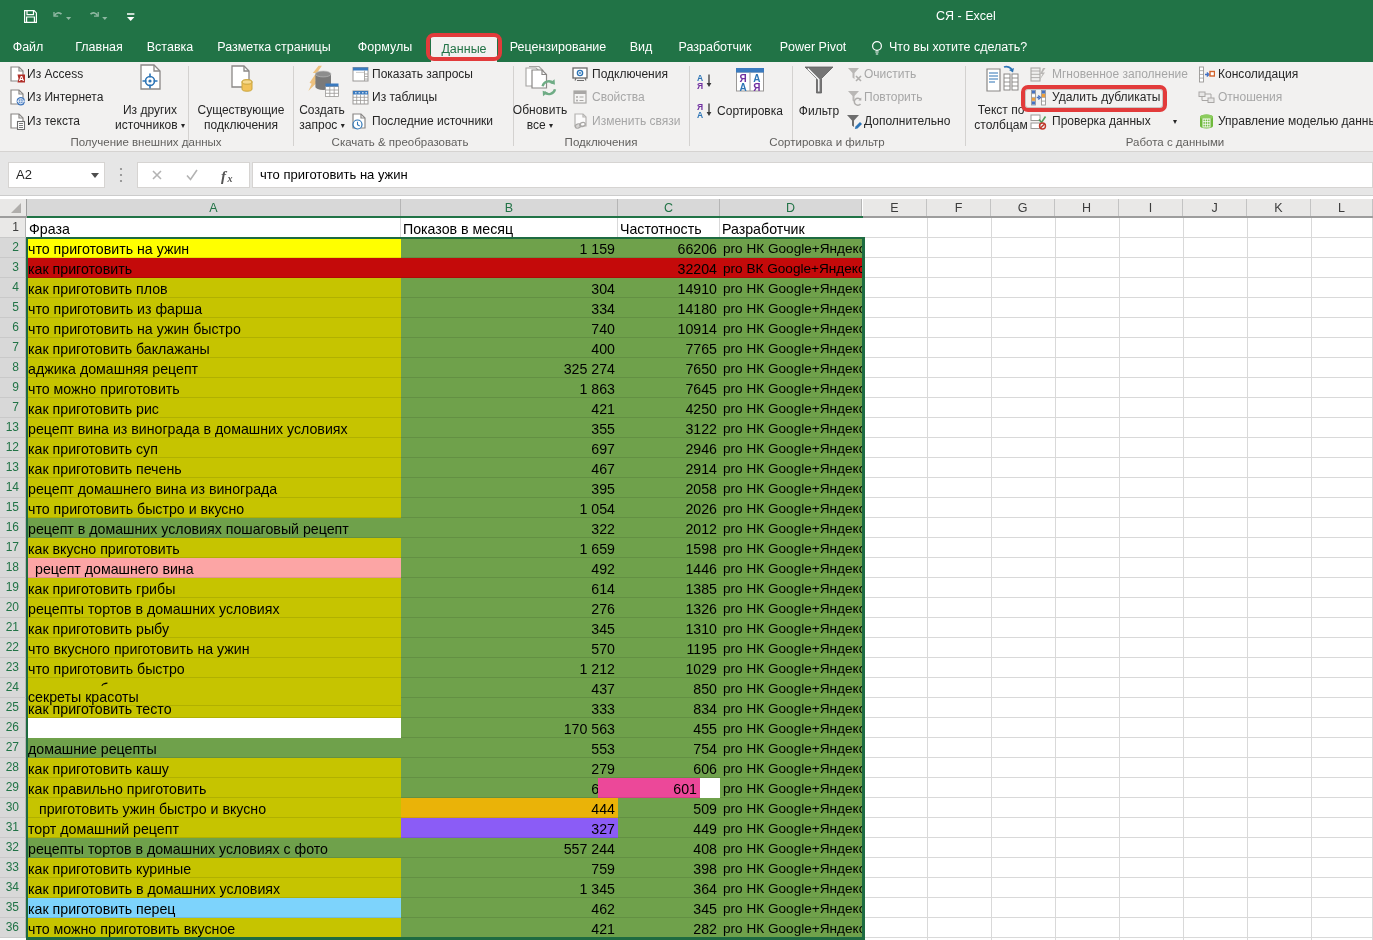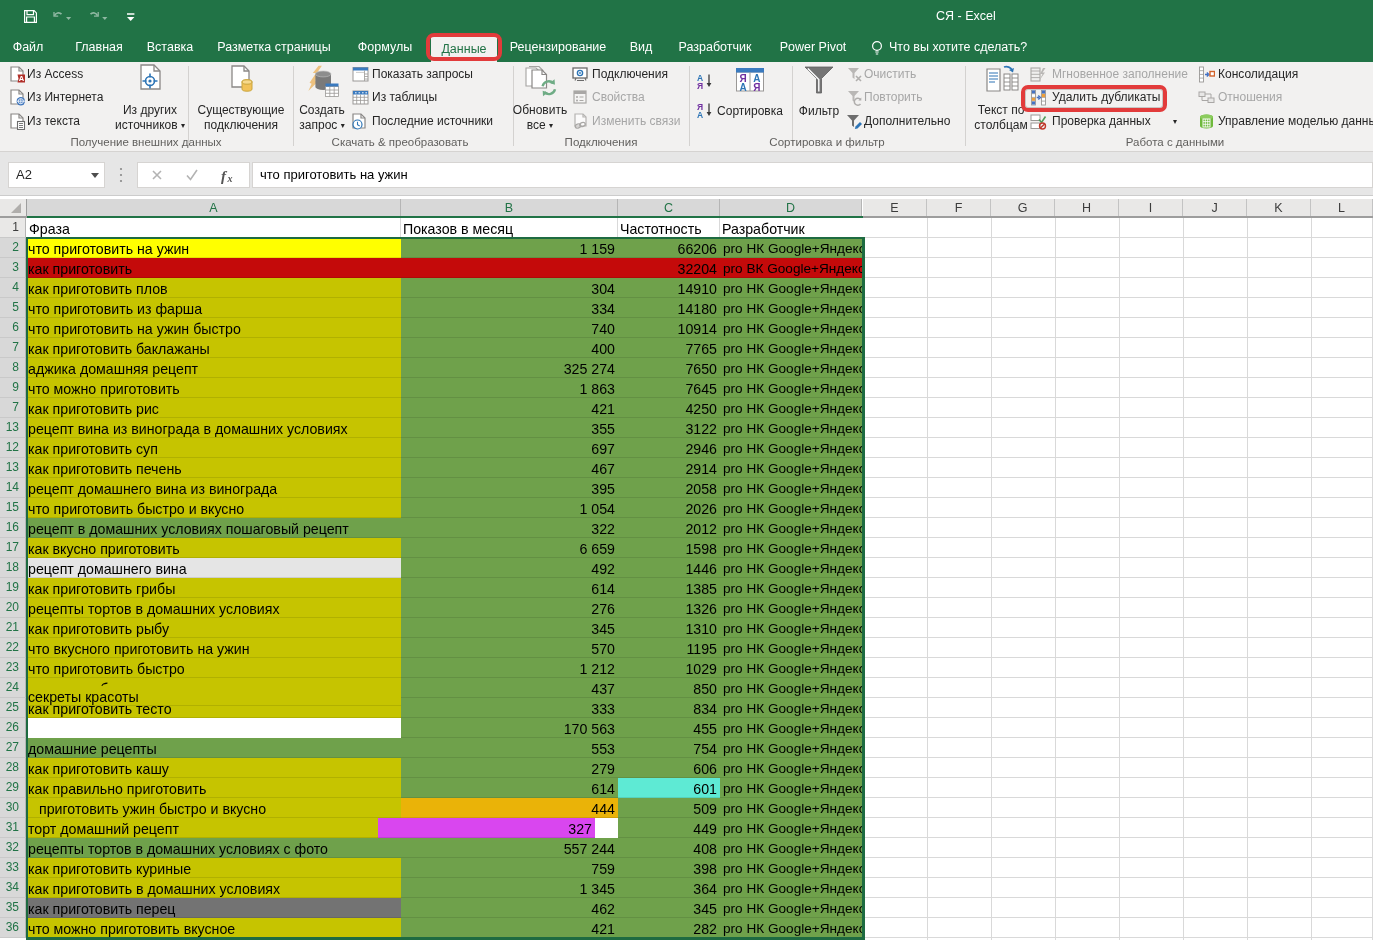--- a/index.html
+++ b/index.html
@@ -437,25 +437,25 @@
 <div class="cell num" style="left:401px;top:498px;width:217px;height:20px;background:#6fa14b;box-shadow:inset 0 -1px 0 rgba(0,0,0,0.10)">1 054</div>
 <div class="cell num" style="left:618px;top:498px;width:102px;height:20px;background:#6fa14b;box-shadow:inset 0 -1px 0 rgba(0,0,0,0.10)">2026</div>
 <div class="cell" style="left:720px;top:498px;width:142px;height:20px;background:#6fa14b;padding-left:3px;font-size:13.6px;box-shadow:inset 0 -1px 0 rgba(0,0,0,0.10)">pro НК Google+Яндекс</div>
 <div class="rh" style="top:518px;height:20px">16</div>
 <div class="cell" style="left:27px;top:518px;width:374px;height:20px;background:#6fa14b;padding-left:1px;box-shadow:inset 0 -1px 0 rgba(0,0,0,0.10)">рецепт в домашних условиях пошаговый рецепт</div>
 <div class="cell num" style="left:401px;top:518px;width:217px;height:20px;background:#6fa14b;box-shadow:inset 0 -1px 0 rgba(0,0,0,0.10)">322</div>
 <div class="cell num" style="left:618px;top:518px;width:102px;height:20px;background:#6fa14b;box-shadow:inset 0 -1px 0 rgba(0,0,0,0.10)">2012</div>
 <div class="cell" style="left:720px;top:518px;width:142px;height:20px;background:#6fa14b;padding-left:3px;font-size:13.6px;box-shadow:inset 0 -1px 0 rgba(0,0,0,0.10)">pro НК Google+Яндекс</div>
 <div class="rh" style="top:538px;height:20px">17</div>
 <div class="cell" style="left:27px;top:538px;width:374px;height:20px;background:#c6c400;padding-left:1px;box-shadow:inset 0 -1px 0 rgba(0,0,0,0.10)">как вкусно приготовить</div>
-<div class="cell num" style="left:401px;top:538px;width:217px;height:20px;background:#6fa14b;box-shadow:inset 0 -1px 0 rgba(0,0,0,0.10)">6 659</div>
+<div class="cell num" style="left:401px;top:538px;width:217px;height:20px;background:#6fa14b;box-shadow:inset 0 -1px 0 rgba(0,0,0,0.10)">1 659</div>
 <div class="cell num" style="left:618px;top:538px;width:102px;height:20px;background:#6fa14b;box-shadow:inset 0 -1px 0 rgba(0,0,0,0.10)">1598</div>
 <div class="cell" style="left:720px;top:538px;width:142px;height:20px;background:#6fa14b;padding-left:3px;font-size:13.6px;box-shadow:inset 0 -1px 0 rgba(0,0,0,0.10)">pro НК Google+Яндекс</div>
 <div class="rh" style="top:558px;height:20px">18</div>
-<div class="cell" style="left:27px;top:558px;width:374px;height:20px;background:#e5e5e5;padding-left:1px;box-shadow:inset 0 -1px 0 rgba(0,0,0,0.10)">рецепт домашнего вина</div>
+<div class="cell" style="left:27px;top:558px;width:374px;height:20px;background:#fca5a5;padding-left:8px;box-shadow:inset 0 -1px 0 rgba(0,0,0,0.10)">рецепт домашнего вина</div>
 <div class="cell num" style="left:401px;top:558px;width:217px;height:20px;background:#6fa14b;box-shadow:inset 0 -1px 0 rgba(0,0,0,0.10)">492</div>
 <div class="cell num" style="left:618px;top:558px;width:102px;height:20px;background:#6fa14b;box-shadow:inset 0 -1px 0 rgba(0,0,0,0.10)">1446</div>
 <div class="cell" style="left:720px;top:558px;width:142px;height:20px;background:#6fa14b;padding-left:3px;font-size:13.6px;box-shadow:inset 0 -1px 0 rgba(0,0,0,0.10)">pro НК Google+Яндекс</div>
 <div class="rh" style="top:578px;height:20px">19</div>
 <div class="cell" style="left:27px;top:578px;width:374px;height:20px;background:#c6c400;padding-left:1px;box-shadow:inset 0 -1px 0 rgba(0,0,0,0.10)">как приготовить грибы</div>
 <div class="cell num" style="left:401px;top:578px;width:217px;height:20px;background:#6fa14b;box-shadow:inset 0 -1px 0 rgba(0,0,0,0.10)">614</div>
 <div class="cell num" style="left:618px;top:578px;width:102px;height:20px;background:#6fa14b;box-shadow:inset 0 -1px 0 rgba(0,0,0,0.10)">1385</div>
 <div class="cell" style="left:720px;top:578px;width:142px;height:20px;background:#6fa14b;padding-left:3px;font-size:13.6px;box-shadow:inset 0 -1px 0 rgba(0,0,0,0.10)">pro НК Google+Яндекс</div>
 <div class="rh" style="top:598px;height:20px">20</div>
 <div class="cell" style="left:27px;top:598px;width:374px;height:20px;background:#c6c400;padding-left:1px;box-shadow:inset 0 -1px 0 rgba(0,0,0,0.10)">рецепты тортов в домашних условиях</div>
@@ -498,49 +498,49 @@
 <div class="cell num" style="left:618px;top:738px;width:102px;height:20px;background:#6fa14b;box-shadow:inset 0 -1px 0 rgba(0,0,0,0.10)">754</div>
 <div class="cell" style="left:720px;top:738px;width:142px;height:20px;background:#6fa14b;padding-left:3px;font-size:13.6px;box-shadow:inset 0 -1px 0 rgba(0,0,0,0.10)">pro НК Google+Яндекс</div>
 <div class="rh" style="top:758px;height:20px">28</div>
 <div class="cell" style="left:27px;top:758px;width:374px;height:20px;background:#c6c400;padding-left:1px;box-shadow:inset 0 -1px 0 rgba(0,0,0,0.10)">как приготовить кашу</div>
 <div class="cell num" style="left:401px;top:758px;width:217px;height:20px;background:#6fa14b;box-shadow:inset 0 -1px 0 rgba(0,0,0,0.10)">279</div>
 <div class="cell num" style="left:618px;top:758px;width:102px;height:20px;background:#6fa14b;box-shadow:inset 0 -1px 0 rgba(0,0,0,0.10)">606</div>
 <div class="cell" style="left:720px;top:758px;width:142px;height:20px;background:#6fa14b;padding-left:3px;font-size:13.6px;box-shadow:inset 0 -1px 0 rgba(0,0,0,0.10)">pro НК Google+Яндекс</div>
 <div class="rh" style="top:778px;height:20px">29</div>
 <div class="cell" style="left:27px;top:778px;width:374px;height:20px;background:#c6c400;padding-left:1px;box-shadow:inset 0 -1px 0 rgba(0,0,0,0.10)">как правильно приготовить</div>
 <div class="cell num" style="left:401px;top:778px;width:217px;height:20px;background:#6fa14b;box-shadow:inset 0 -1px 0 rgba(0,0,0,0.10)">614</div>
-<div class="cell num" style="left:618px;top:778px;width:102px;height:20px;background:#5eead4;box-shadow:inset 0 -1px 0 rgba(0,0,0,0.10)">601</div>
+<div class="cell num" style="left:598px;top:778px;width:102px;height:20px;background:#ec4899;box-shadow:inset 0 -1px 0 rgba(0,0,0,0.10)">601</div>
 <div class="cell" style="left:720px;top:778px;width:142px;height:20px;background:#6fa14b;padding-left:3px;font-size:13.6px;box-shadow:inset 0 -1px 0 rgba(0,0,0,0.10)">pro НК Google+Яндекс</div>
 <div class="rh" style="top:798px;height:20px">30</div>
 <div class="cell" style="left:27px;top:798px;width:374px;height:20px;background:#c6c400;padding-left:12px;box-shadow:inset 0 -1px 0 rgba(0,0,0,0.10)">приготовить ужин быстро и вкусно</div>
 <div class="cell num" style="left:401px;top:798px;width:217px;height:20px;background:#eab308;box-shadow:inset 0 -1px 0 rgba(0,0,0,0.10)">444</div>
 <div class="cell num" style="left:618px;top:798px;width:102px;height:20px;background:#6fa14b;box-shadow:inset 0 -1px 0 rgba(0,0,0,0.10)">509</div>
 <div class="cell" style="left:720px;top:798px;width:142px;height:20px;background:#6fa14b;padding-left:3px;font-size:13.6px;box-shadow:inset 0 -1px 0 rgba(0,0,0,0.10)">pro НК Google+Яндекс</div>
 <div class="rh" style="top:818px;height:20px">31</div>
 <div class="cell" style="left:27px;top:818px;width:374px;height:20px;background:#c6c400;padding-left:1px;box-shadow:inset 0 -1px 0 rgba(0,0,0,0.10)">торт домашний рецепт</div>
-<div class="cell num" style="left:378px;top:818px;width:217px;height:20px;background:#d946ef;box-shadow:inset 0 -1px 0 rgba(0,0,0,0.10)">327</div>
+<div class="cell num" style="left:401px;top:818px;width:217px;height:20px;background:#8b5cf6;box-shadow:inset 0 -1px 0 rgba(0,0,0,0.10)">327</div>
 <div class="cell num" style="left:618px;top:818px;width:102px;height:20px;background:#6fa14b;box-shadow:inset 0 -1px 0 rgba(0,0,0,0.10)">449</div>
 <div class="cell" style="left:720px;top:818px;width:142px;height:20px;background:#6fa14b;padding-left:3px;font-size:13.6px;box-shadow:inset 0 -1px 0 rgba(0,0,0,0.10)">pro НК Google+Яндекс</div>
 <div class="rh" style="top:838px;height:20px">32</div>
 <div class="cell" style="left:27px;top:838px;width:374px;height:20px;background:#6fa14b;padding-left:1px;box-shadow:inset 0 -1px 0 rgba(0,0,0,0.10)">рецепты тортов в домашних условиях с фото</div>
 <div class="cell num" style="left:401px;top:838px;width:217px;height:20px;background:#6fa14b;box-shadow:inset 0 -1px 0 rgba(0,0,0,0.10)">557 244</div>
 <div class="cell num" style="left:618px;top:838px;width:102px;height:20px;background:#6fa14b;box-shadow:inset 0 -1px 0 rgba(0,0,0,0.10)">408</div>
 <div class="cell" style="left:720px;top:838px;width:142px;height:20px;background:#6fa14b;padding-left:3px;font-size:13.6px;box-shadow:inset 0 -1px 0 rgba(0,0,0,0.10)">pro НК Google+Яндекс</div>
 <div class="rh" style="top:858px;height:20px">33</div>
 <div class="cell" style="left:27px;top:858px;width:374px;height:20px;background:#c6c400;padding-left:1px;box-shadow:inset 0 -1px 0 rgba(0,0,0,0.10)">как приготовить куриные</div>
 <div class="cell num" style="left:401px;top:858px;width:217px;height:20px;background:#6fa14b;box-shadow:inset 0 -1px 0 rgba(0,0,0,0.10)">759</div>
 <div class="cell num" style="left:618px;top:858px;width:102px;height:20px;background:#6fa14b;box-shadow:inset 0 -1px 0 rgba(0,0,0,0.10)">398</div>
 <div class="cell" style="left:720px;top:858px;width:142px;height:20px;background:#6fa14b;padding-left:3px;font-size:13.6px;box-shadow:inset 0 -1px 0 rgba(0,0,0,0.10)">pro НК Google+Яндекс</div>
 <div class="rh" style="top:878px;height:20px">34</div>
 <div class="cell" style="left:27px;top:878px;width:374px;height:20px;background:#c6c400;padding-left:1px;box-shadow:inset 0 -1px 0 rgba(0,0,0,0.10)">как приготовить в домашних условиях</div>
 <div class="cell num" style="left:401px;top:878px;width:217px;height:20px;background:#6fa14b;box-shadow:inset 0 -1px 0 rgba(0,0,0,0.10)">1 345</div>
 <div class="cell num" style="left:618px;top:878px;width:102px;height:20px;background:#6fa14b;box-shadow:inset 0 -1px 0 rgba(0,0,0,0.10)">364</div>
 <div class="cell" style="left:720px;top:878px;width:142px;height:20px;background:#6fa14b;padding-left:3px;font-size:13.6px;box-shadow:inset 0 -1px 0 rgba(0,0,0,0.10)">pro НК Google+Яндекс</div>
 <div class="rh" style="top:898px;height:20px">35</div>
-<div class="cell" style="left:27px;top:898px;width:374px;height:20px;background:#737373;padding-left:1px;box-shadow:inset 0 -1px 0 rgba(0,0,0,0.10)">как приготовить перец</div>
+<div class="cell" style="left:27px;top:898px;width:374px;height:20px;background:#7dd3fc;padding-left:1px;box-shadow:inset 0 -1px 0 rgba(0,0,0,0.10)">как приготовить перец</div>
 <div class="cell num" style="left:401px;top:898px;width:217px;height:20px;background:#6fa14b;box-shadow:inset 0 -1px 0 rgba(0,0,0,0.10)">462</div>
 <div class="cell num" style="left:618px;top:898px;width:102px;height:20px;background:#6fa14b;box-shadow:inset 0 -1px 0 rgba(0,0,0,0.10)">345</div>
 <div class="cell" style="left:720px;top:898px;width:142px;height:20px;background:#6fa14b;padding-left:3px;font-size:13.6px;box-shadow:inset 0 -1px 0 rgba(0,0,0,0.10)">pro НК Google+Яндекс</div>
 <div class="rh" style="top:918px;height:20px">36</div>
 <div class="cell" style="left:27px;top:918px;width:374px;height:20px;background:#c6c400;padding-left:1px;box-shadow:inset 0 -1px 0 rgba(0,0,0,0.10)">что можно приготовить вкусное</div>
 <div class="cell num" style="left:401px;top:918px;width:217px;height:20px;background:#6fa14b;box-shadow:inset 0 -1px 0 rgba(0,0,0,0.10)">421</div>
 <div class="cell num" style="left:618px;top:918px;width:102px;height:20px;background:#6fa14b;box-shadow:inset 0 -1px 0 rgba(0,0,0,0.10)">282</div>
 <div class="cell" style="left:720px;top:918px;width:142px;height:20px;background:#6fa14b;padding-left:3px;font-size:13.6px;box-shadow:inset 0 -1px 0 rgba(0,0,0,0.10)">pro НК Google+Яндекс</div>
 <div class="a" style="left:26px;top:237px;width:839px;height:703px;border-style:solid;border-color:#1e6b41;border-width:2px 3px 3px 2px;box-sizing:border-box"></div>
 </body></html>

